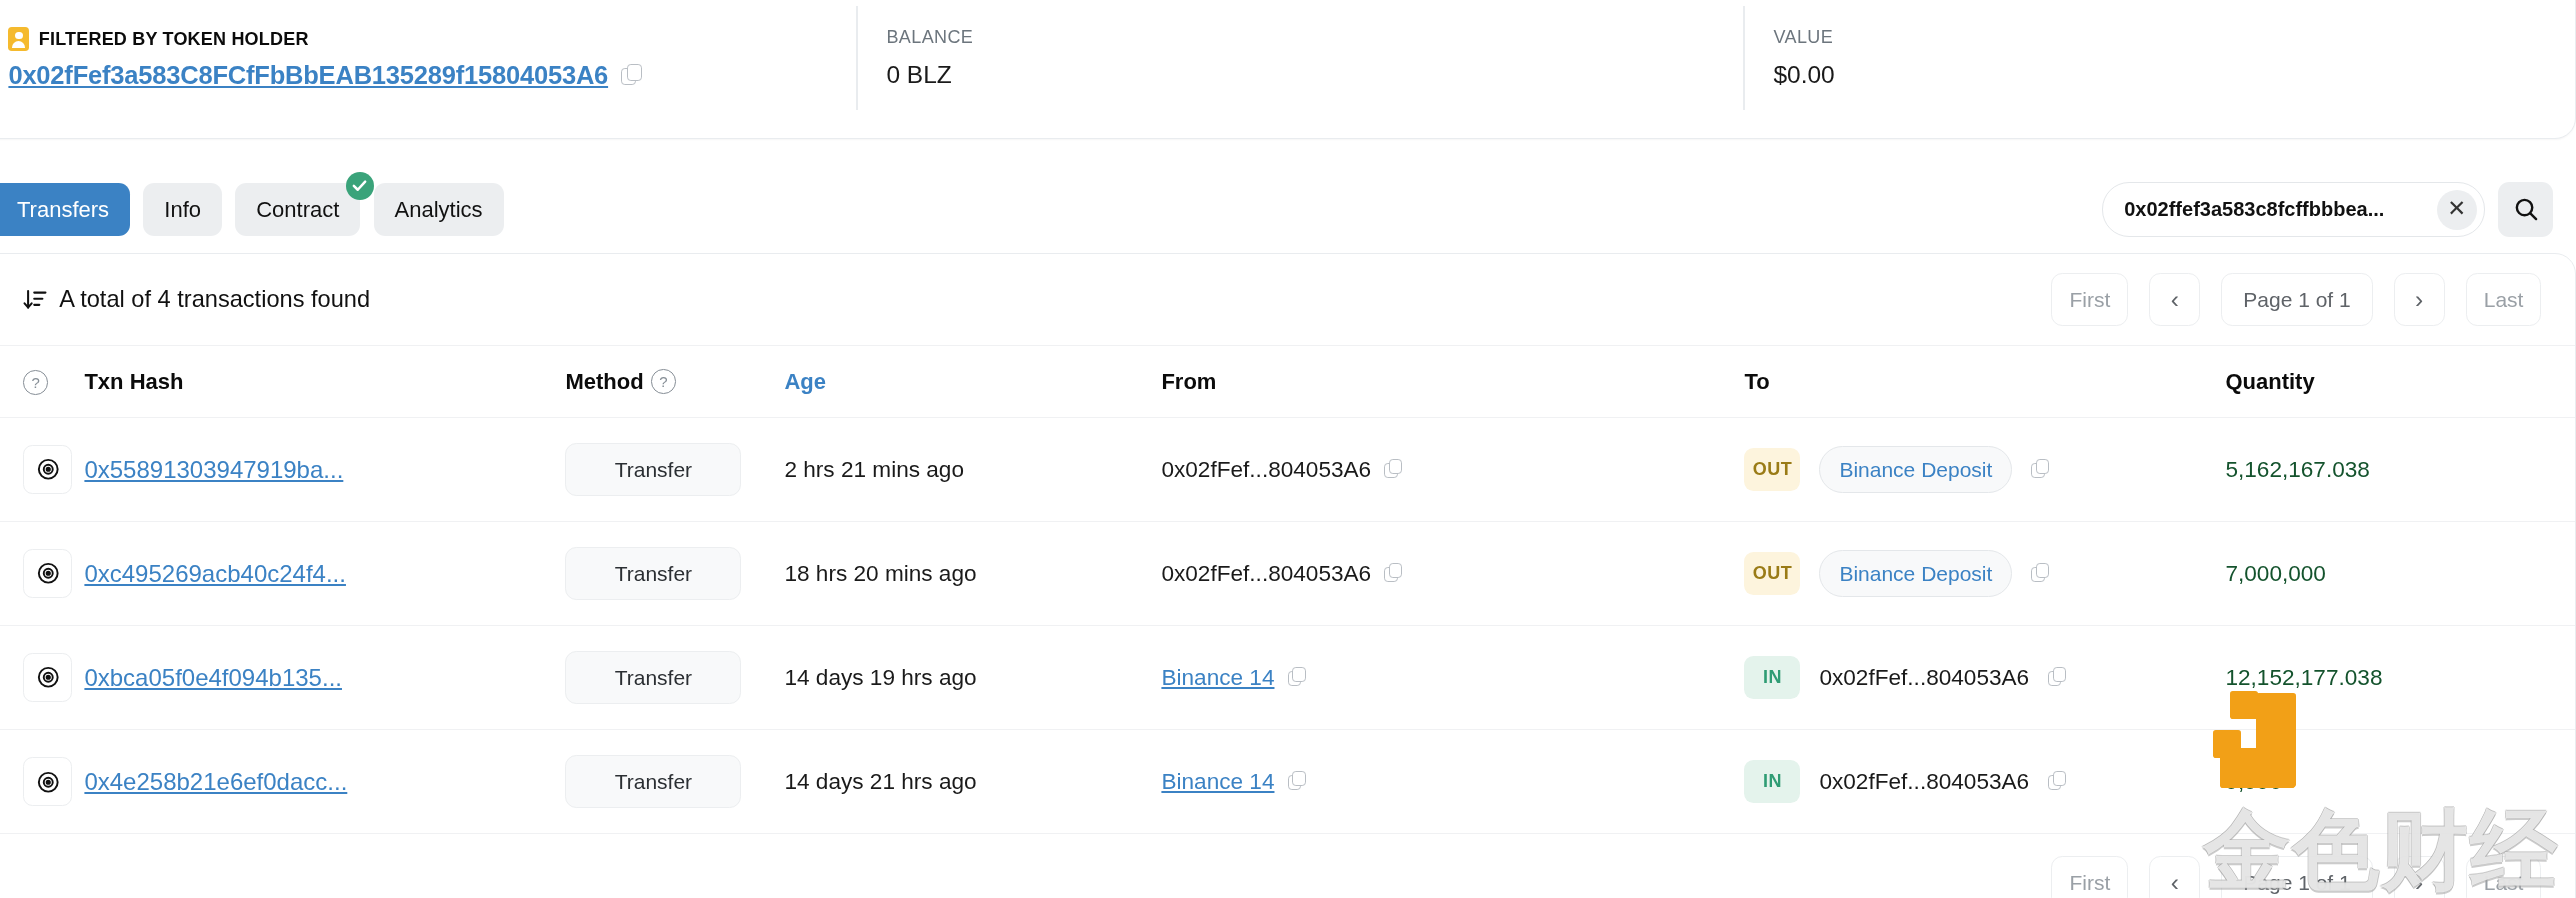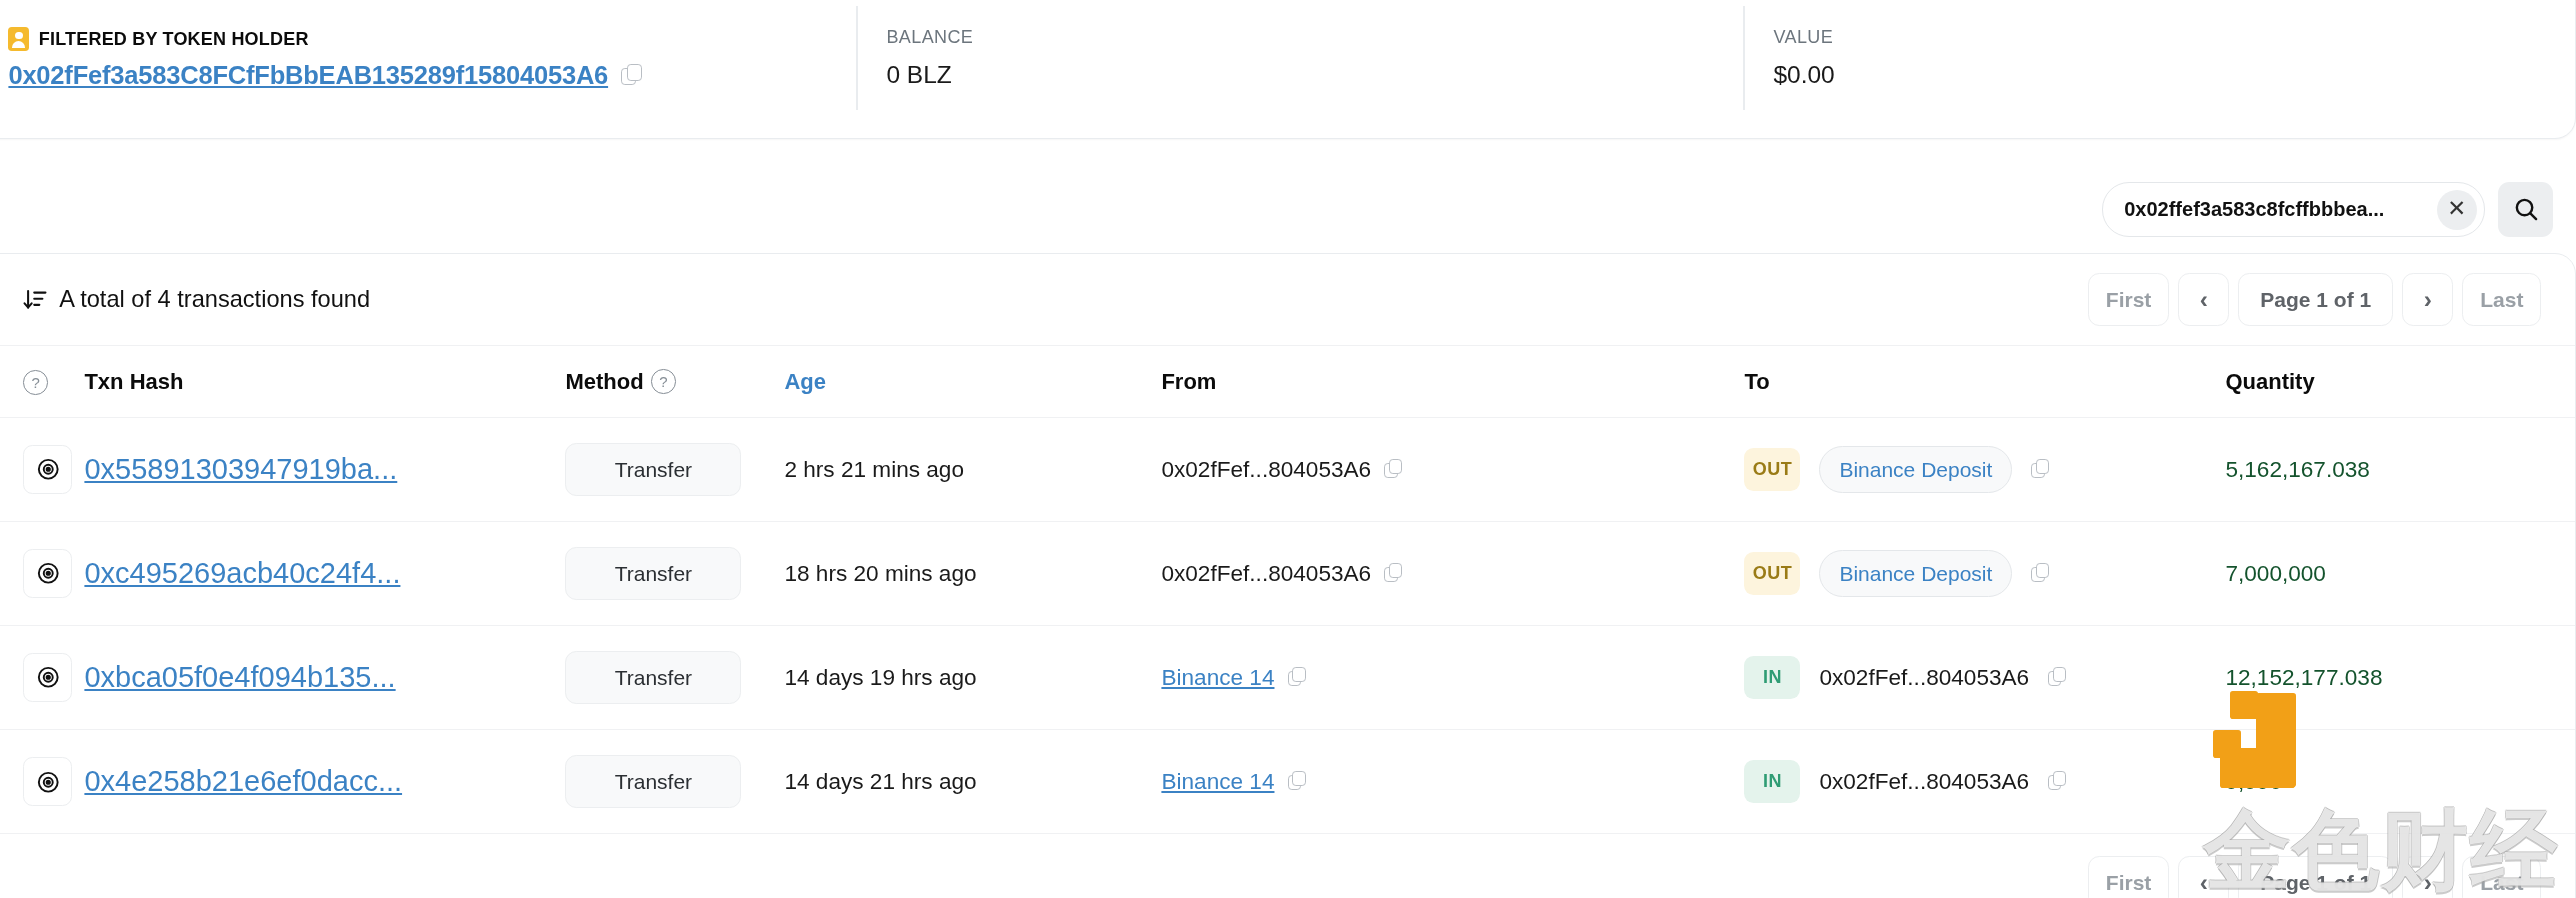--- a/index.html
+++ b/index.html
@@ -125,21 +125,21 @@
   }
   .total-text { display: flex; align-items: center; gap: 11.3px; font-size: 23.6px; color: #111; }
   .sort-ic { width: 24.5px; height: 24.5px; flex: none; }
   .head-right { margin-left: auto; display: flex; align-items: center; gap: 22.6px; }
   .adv-filter {
     height: 53px; padding: 0 19px; border: 1.9px solid #e4e7ea; border-radius: 11.3px;
     display: flex; align-items: center; gap: 9.4px; font-size: 21px; color: #111;
     background: #fff;
   }
   .filter-ic { width: 22.6px; height: 22.6px; }
-  .pager { display: flex; gap: 9px; font-weight: bold; }
+  .pager { display: flex; gap: 21px; }
   .pg-btn {
     height: 53px; min-width: 53px; padding: 0 17px; border: 1.9px solid #eceef0;
     border-radius: 11.3px; background: #fff; color: #9aa0a6; font-size: 21px;
     display: flex; align-items: center; justify-content: center; white-space: nowrap;
   }
   .pg-btn.page-of { color: #5f6368; padding: 0 21px; }
   .pg-btn.arrow { font-size: 24.5px; color: #5f6368; min-width: 51px; padding: 0; }
 
   
   table { width: 100%; border-collapse: collapse; table-layout: fixed; }
@@ -166,21 +166,21 @@
     font-size: 22.6px; color: #1a1a1a; padding: 0; height: 104px;
     border-bottom: 1.9px solid #f0f1f3; vertical-align: middle;
   }
   tbody tr:last-child td { border-bottom: none; }
   td.c-eye { padding-left: 45px; }
   .eye-box {
     width: 49px; height: 49px; border: 1.9px solid #eceef0; border-radius: 9.4px;
     display: flex; align-items: center; justify-content: center; background: #fff;
   }
   .eye-box svg { width: 24.5px; height: 24.5px; }
-  .hash-link { color: #3b82c4; font-size: 29px; }
+  .hash-link { color: #3b82c4; font-size: 24px; }
   .method-pill {
     display: inline-flex; align-items: center; justify-content: center;
     height: 53px; width: 176px; border: 1.9px solid #eceef0; border-radius: 11.3px;
     background: #f8f9fa; color: #2b2f33; font-size: 21px;
   }
   .cell-flex { display: flex; align-items: center; gap: 13.2px; }
   .addr-plain { color: #1a1a1a; font-size: 22.6px; }
   .addr-blue { color: #3b82c4; font-size: 22.6px; }
   .badge {
     display: inline-flex; align-items: center; justify-content: center;
@@ -247,20 +247,39 @@
       <div class="sum-value">0 BLZ</div>
     </div>
 
     <div class="sum-col c3">
       <div class="sum-label">VALUE</div>
       <div class="sum-value">$0.00</div>
     </div>
   </div>
 
   <div class="tabs-bar">
+    <div class="tabs">
+      <div class="tab active">
+        <span>Transfers</span>
+      </div>
+      <div class="tab">
+        <span>Info</span>
+      </div>
+      <div class="tab">
+        <span>Contract</span>
+        <span class="verified-dot">
+          <svg viewBox="0 0 24 24" fill="none" stroke="#ffffff" stroke-width="3.5" stroke-linecap="round" stroke-linejoin="round">
+              <polyline points="4,12.5 9.5,18 20,6.5"></polyline>
+            </svg>
+        </span>
+      </div>
+      <div class="tab">
+        <span>Analytics</span>
+      </div>
+    </div>
 
     <div class="tabs-right">
       <div class="search-pill">
         <span class="search-val">0x02ffef3a583c8fcffbbbea...</span>
         <span class="clear-btn">✕</span>
       </div>
       <div class="search-btn">
         <svg viewBox="0 0 24 24" fill="none" stroke="#111" stroke-width="2.2" stroke-linecap="round">
           <circle cx="10.5" cy="10.5" r="7"></circle>
             <line x1="15.8" y1="15.8" x2="21" y2="21"></line>

